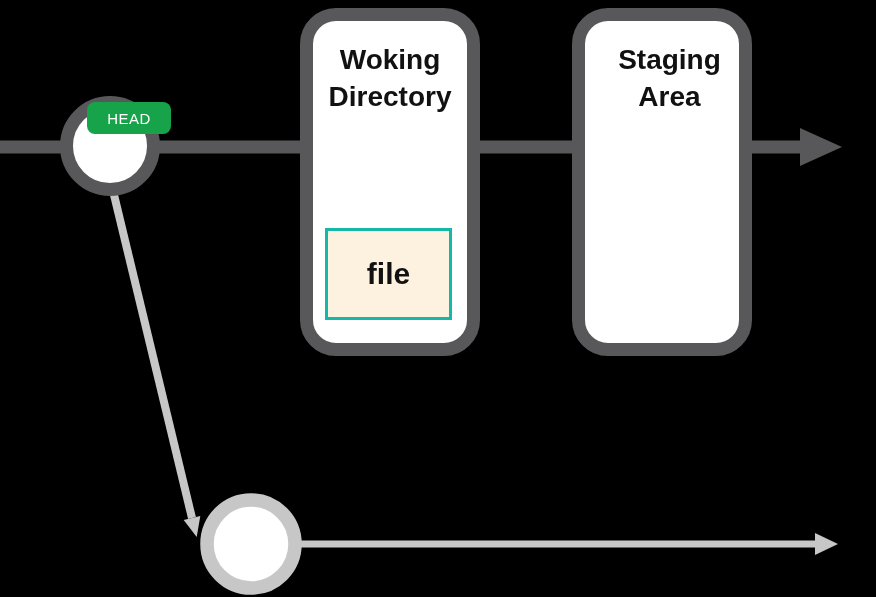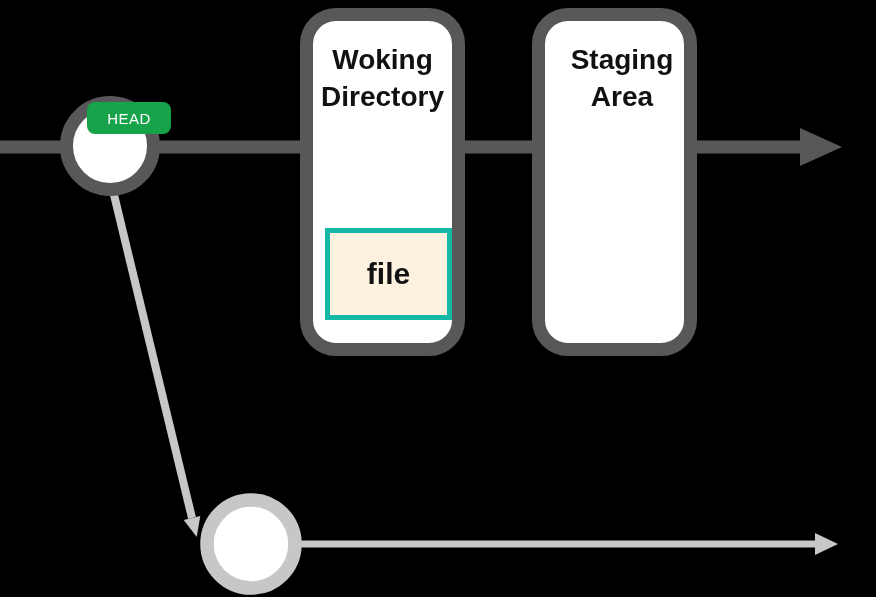--- a/index.html
+++ b/index.html
@@ -16,46 +16,46 @@
     font-family: "Liberation Sans", sans-serif;
   }
   .stage svg {
     position: absolute;
     left: 0;
     top: 0;
   }
   .area-box {
     position: absolute;
     top: 8px;
-    width: 165px;
+    width: 180px;
     height: 348px;
     background: #ffffff;
     border: 13px solid #58585a;
     border-radius: 36px;
     box-sizing: border-box;
   }
   .area-box--wd { left: 300px; }
-  .area-box--sa { left: 532px; padding-left: 15px; }
+  .area-box--sa { left: 572px; padding-left: 15px; }
   .area-box__title {
     margin-top: 20px;
     padding: 0 4px;
     text-align: center;
     font-weight: bold;
     font-size: 28px;
     line-height: 37px;
     color: #111111;
   }
   .file-box {
     position: absolute;
     left: 325px;
     top: 228px;
     width: 127px;
     height: 92px;
     background: #fdf1e0;
-    border: 5px solid #14b8a6;
+    border: 3px solid #14b8a6;
     box-sizing: border-box;
     display: flex;
     align-items: center;
     justify-content: center;
   }
   .file-box__label {
     font-weight: bold;
     font-size: 30px;
     color: #111111;
   }

